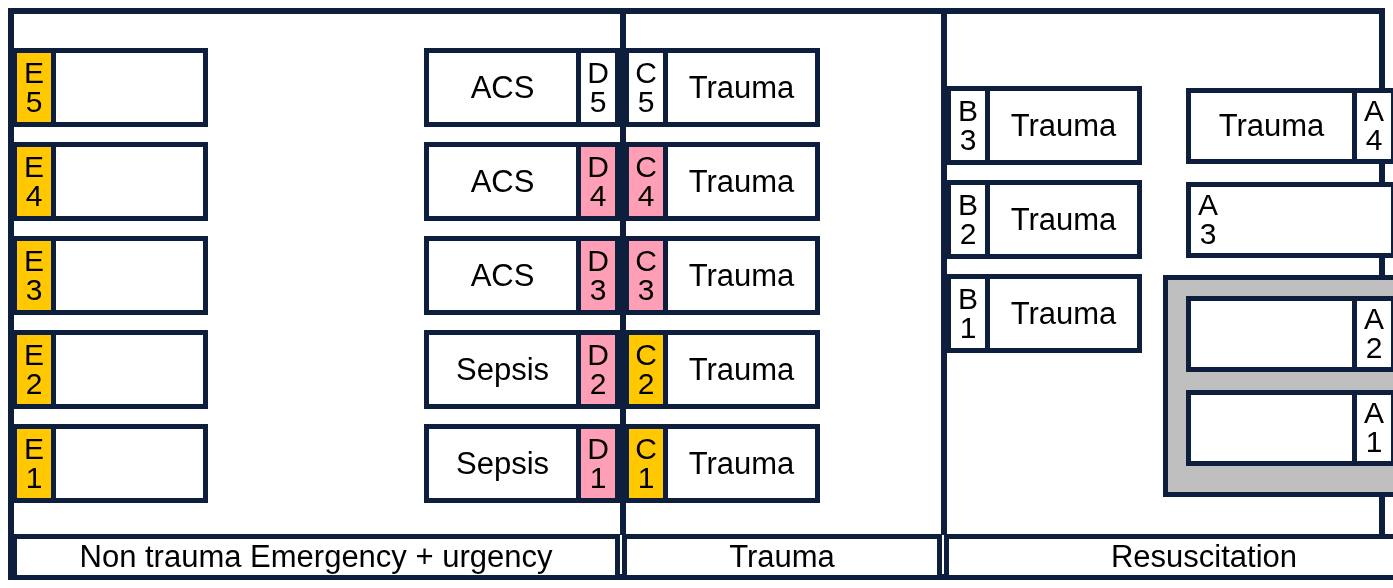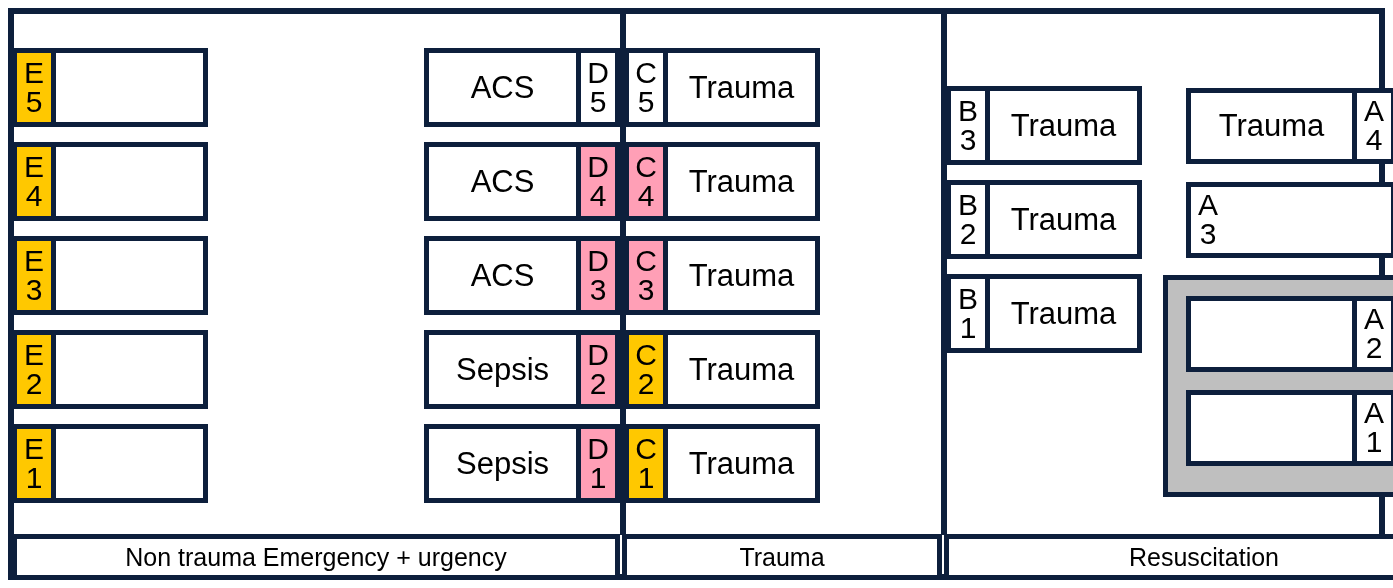--- a/index.html
+++ b/index.html
@@ -83,21 +83,21 @@
 
   
   .zonelabel{
     position:absolute;
     box-sizing:border-box;
     border:5px solid #0d1f3c;
     background:#ffffff;
     display:flex;
     align-items:center;
     justify-content:center;
-    font-size:25px;
+    font-size:31px;
     color:#000000;
   }
 </style>
 </head>
 <body>
 
 <div id="floorplan">
 
   <div class="frame" style="left:8px; top:8px; width:1377px; height:572px;"></div>
 

